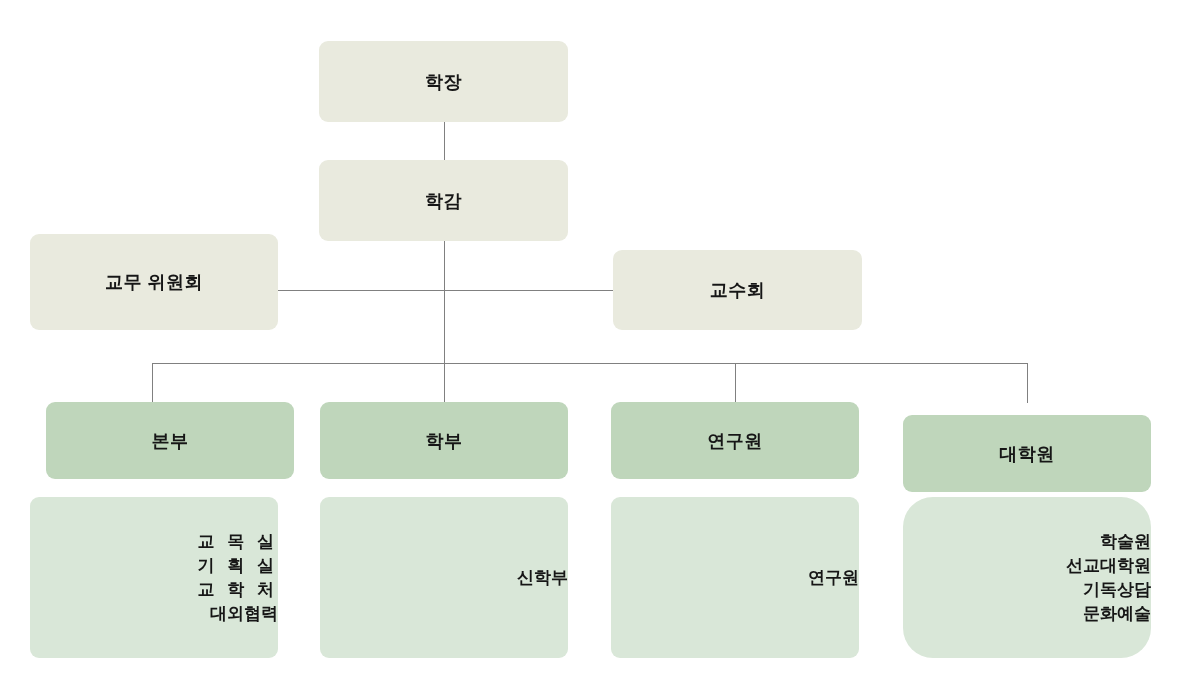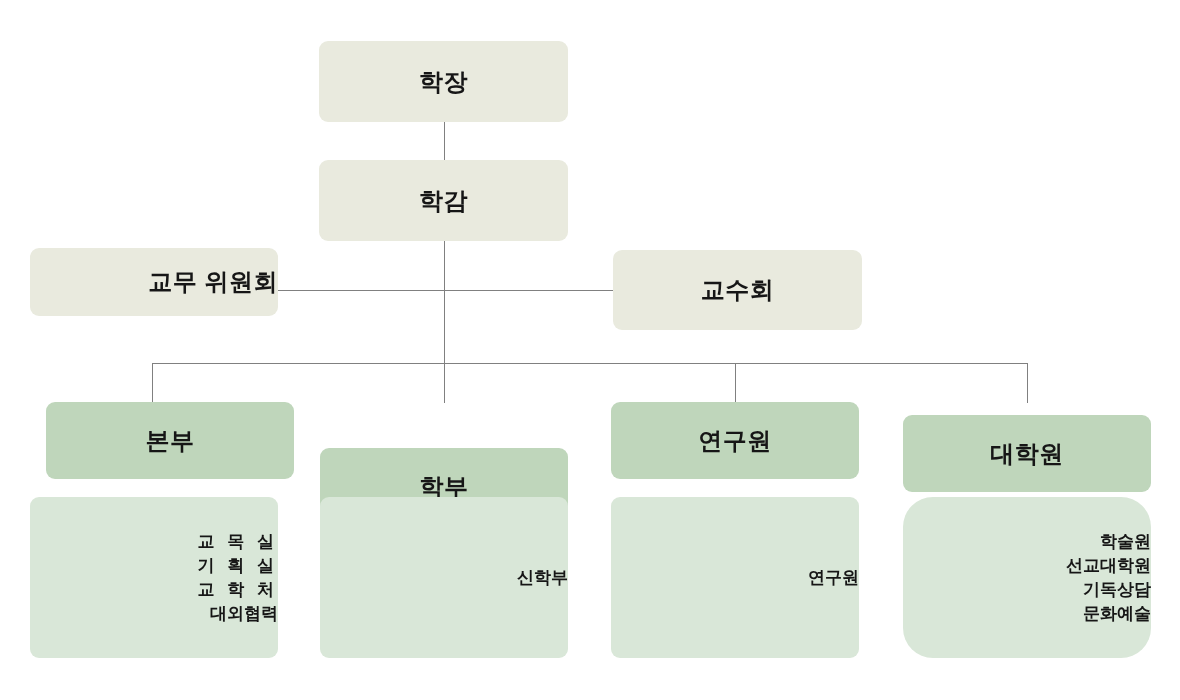--- a/index.html
+++ b/index.html
@@ -37,21 +37,21 @@
     display: flex;
     align-items: center;
     justify-content: center;
     text-align: center;
     line-height: 1.0;
     z-index: 2;
   }
 
   .node .label {
     display: block;
-    font-size: 24px;
+    font-size: 18px;
     font-weight: 600;
     letter-spacing: 0.5px;
     color: #161616;
   }
 
   
   .tone-cream  { background: #e9eade; }
   .tone-green  { background: #bfd6bb; }
   .tone-mint   { background: #d9e7d8; }
 
@@ -94,33 +94,33 @@
   <div class="line v" style="left:1027px; top:363px; height:40px;"></div>
 
   <div class="node tone-cream" style="left:319px; top:41px; width:249px; height:81px;">
     <span class="label">학장</span>
   </div>
 
   <div class="node tone-cream" style="left:319px; top:160px; width:249px; height:81px;">
     <span class="label">학감</span>
   </div>
 
-  <div class="node tone-cream" style="left:30px; top:248px; width:248px; height:68px;justify-content:flex-end;">
+  <div class="node tone-cream" style="left:30px; top:234px; width:248px; height:96px;">
     <span class="label">교무 위원회</span>
   </div>
 
   <div class="node tone-cream" style="left:613px; top:250px; width:249px; height:80px;">
     <span class="label">교수회</span>
   </div>
 
   <div class="node tone-green" style="left:30px; top:402px; width:248px; height:77px;margin-left:16px;">
     <span class="label">본부</span>
   </div>
 
-  <div class="node tone-green" style="left:320px; top:402px; width:248px; height:77px;margin-top:46px;">
+  <div class="node tone-green" style="left:320px; top:402px; width:248px; height:77px;">
     <span class="label">학부</span>
   </div>
 
   <div class="node tone-green" style="left:611px; top:402px; width:248px; height:77px;">
     <span class="label">연구원</span>
   </div>
 
   <div class="node tone-green" style="left:903px; top:402px; width:248px; height:77px;margin-top:13px;">
     <span class="label">대학원</span>
   </div>

